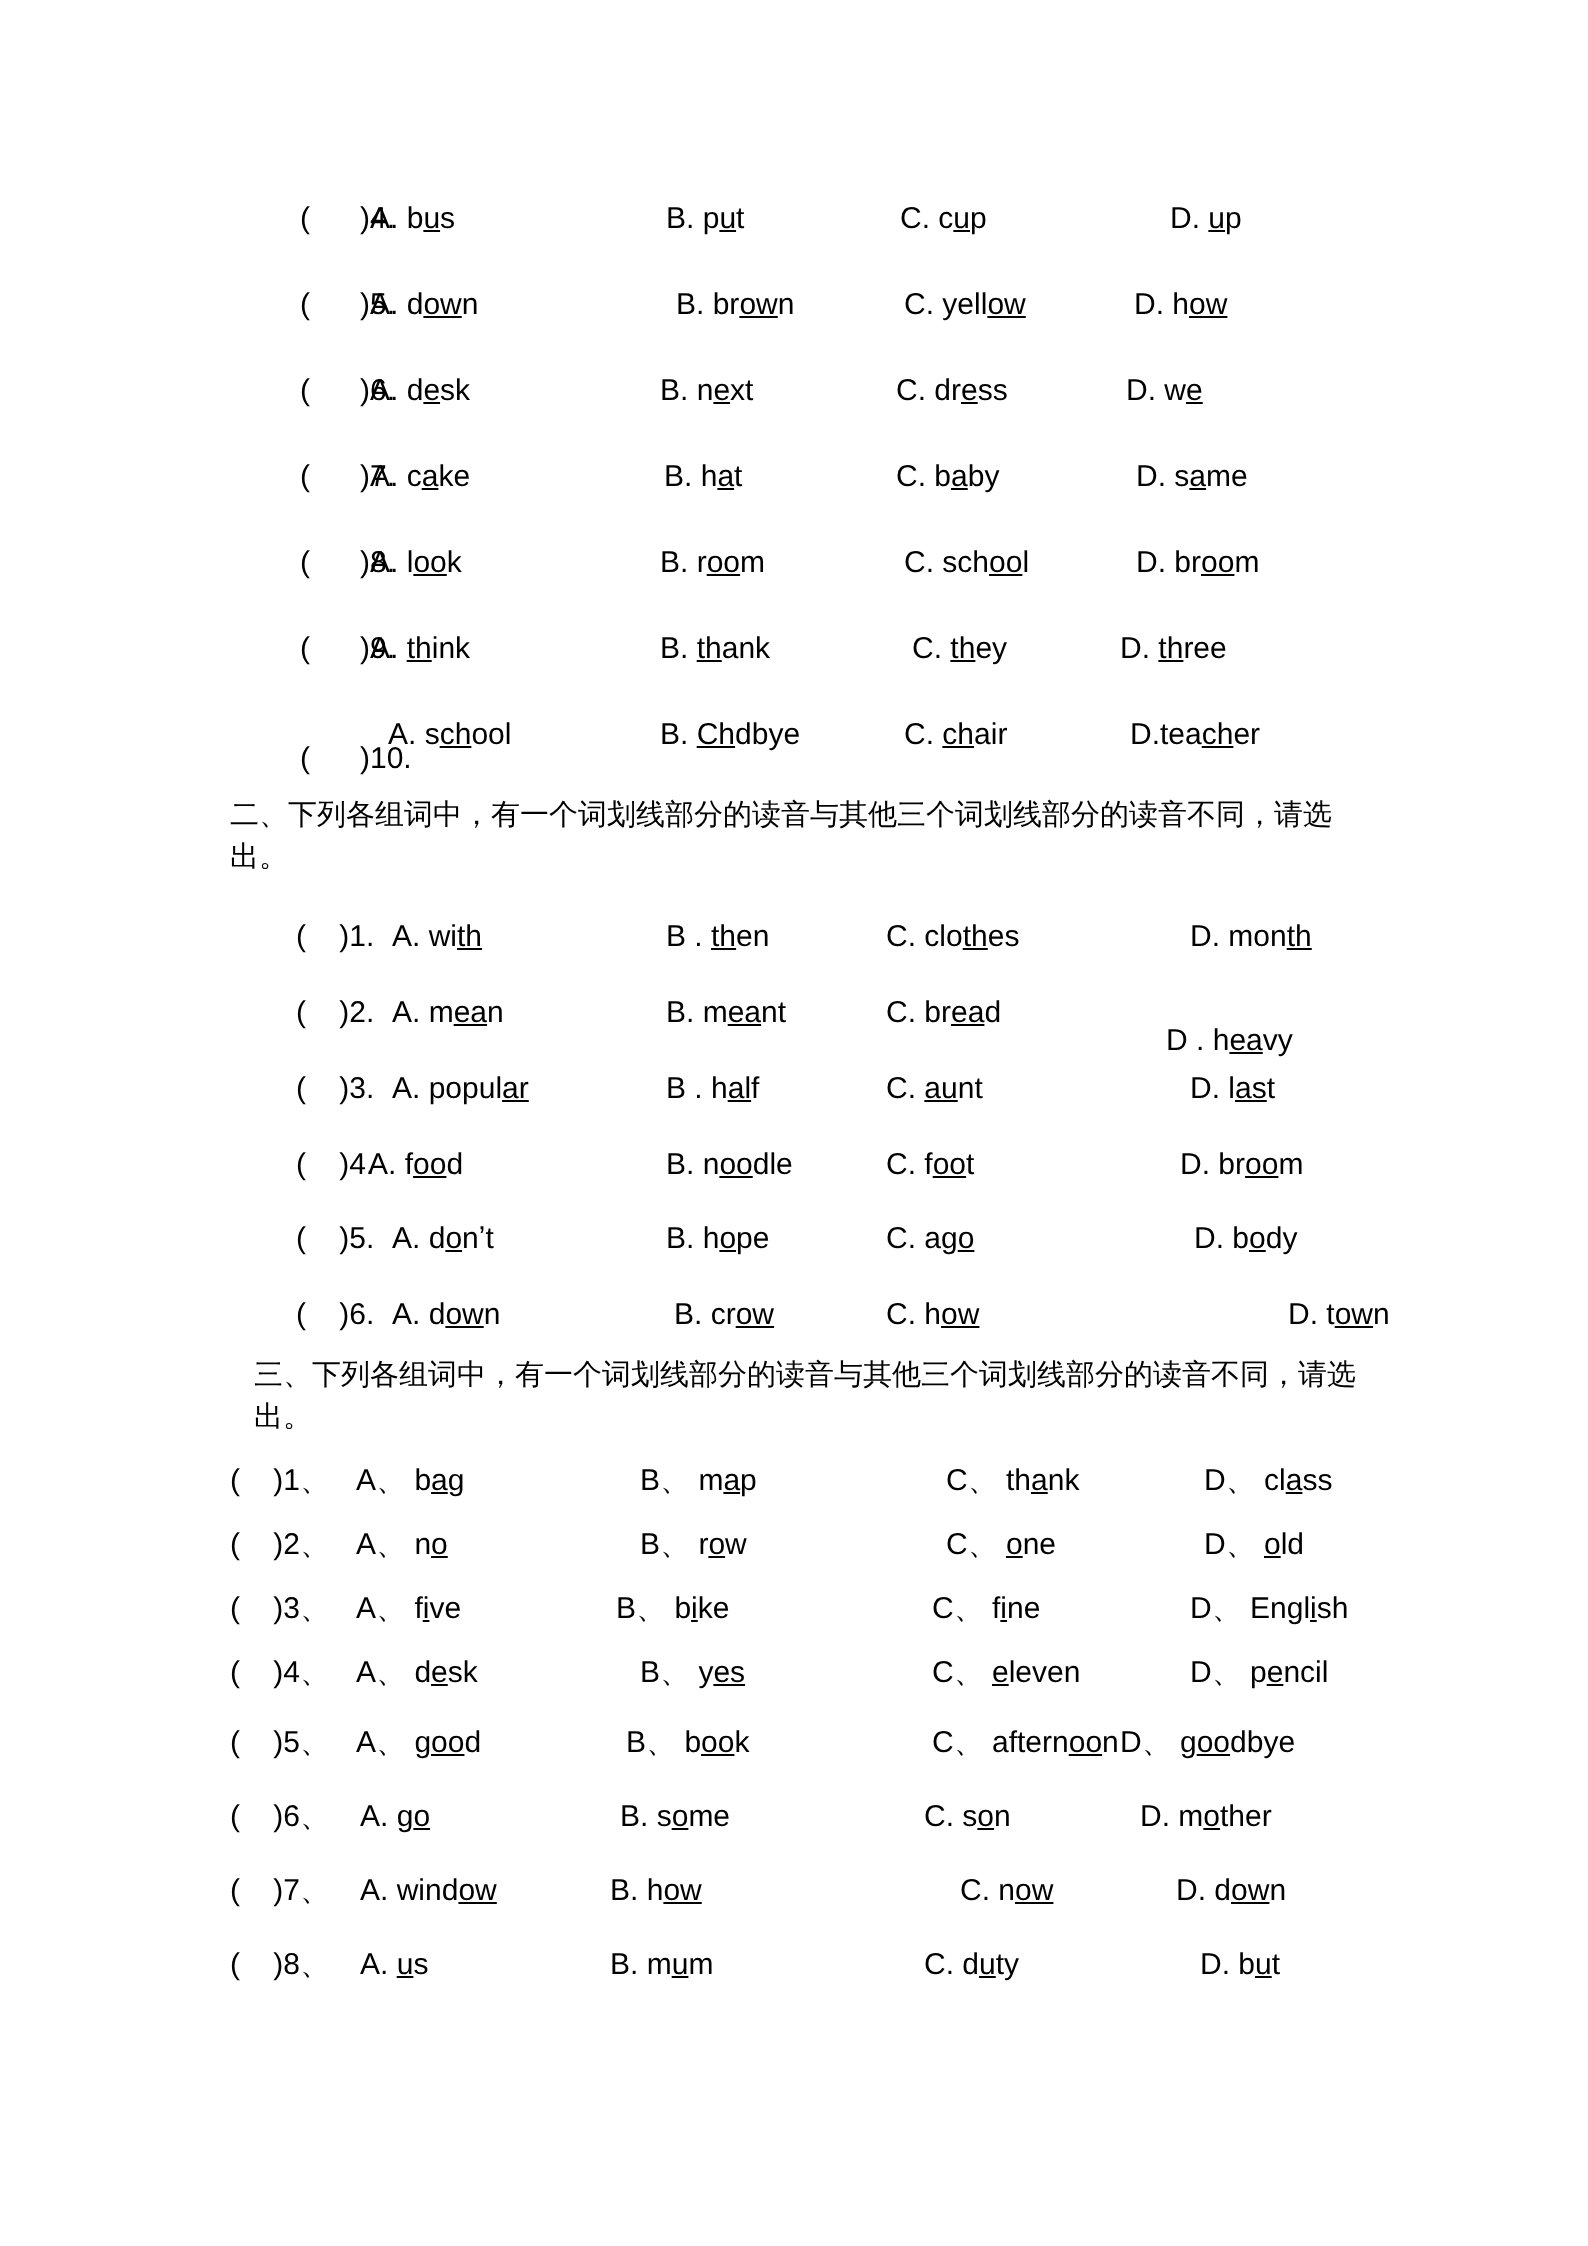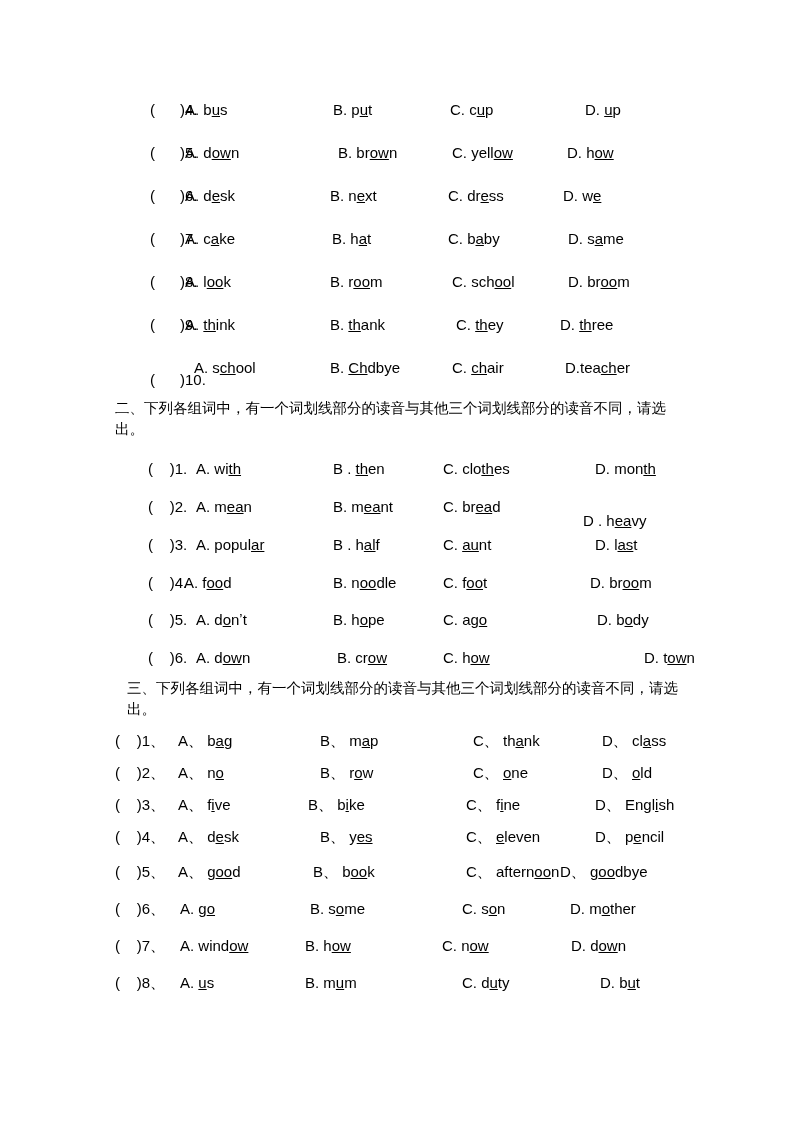--- a/index.html
+++ b/index.html
@@ -195,22 +195,22 @@
         <span class="paren" style="left: 115px;">(    )6、</span>
         <span class="cell" style="left: 180px;"><span class="nowrap">A. </span><span><span>g</span><u class="ul">o</u></span></span>
         <span class="cell" style="left: 310px;"><span class="nowrap">B. </span><span><span>s</span><u class="ul">o</u><span>me</span></span></span>
         <span class="cell" style="left: 462px;"><span class="nowrap">C. </span><span><span>s</span><u class="ul">o</u><span>n</span></span></span>
         <span class="cell" style="left: 570px;"><span class="nowrap">D. </span><span><span>m</span><u class="ul">o</u><span>ther</span></span></span>
       </div>
       <div class="qrow" style="left: 0px; top: 935px; width: 794px;">
         <span class="paren" style="left: 115px;">(    )7、</span>
         <span class="cell" style="left: 180px;"><span class="nowrap">A. </span><span><span>wind</span><u class="ul">ow</u></span></span>
         <span class="cell" style="left: 305px;"><span class="nowrap">B. </span><span><span>h</span><u class="ul">ow</u></span></span>
-        <span class="cell" style="left: 442px; text-align: center;"><span class="nowrap">C. </span><span><span>n</span><u class="ul">ow</u></span></span>
-        <span class="cell" style="left: 571px;"><span class="nowrap">D. </span><span><span>d</span><u class="ul">ow</u><span>n</span></span></span>
+        <span class="cell" style="left: 480px; text-align: center;"><span class="nowrap">C. </span><span><span>n</span><u class="ul">ow</u></span></span>
+        <span class="cell" style="left: 588px;"><span class="nowrap">D. </span><span><span>d</span><u class="ul">ow</u><span>n</span></span></span>
       </div>
       <div class="qrow" style="left: 0px; top: 972px; width: 794px;">
         <span class="paren" style="left: 115px;">(    )8、</span>
         <span class="cell" style="left: 180px;"><span class="nowrap">A. </span><span><u class="ul">u</u><span>s</span></span></span>
         <span class="cell" style="left: 305px;"><span class="nowrap">B. </span><span><span>m</span><u class="ul">u</u><span>m</span></span></span>
         <span class="cell" style="left: 462px;"><span class="nowrap">C. </span><span><span>d</span><u class="ul">u</u><span>ty</span></span></span>
         <span class="cell" style="left: 600px;"><span class="nowrap">D. </span><span><span>b</span><u class="ul">u</u><span>t</span></span></span>
       </div>
     </div>
 </div>

